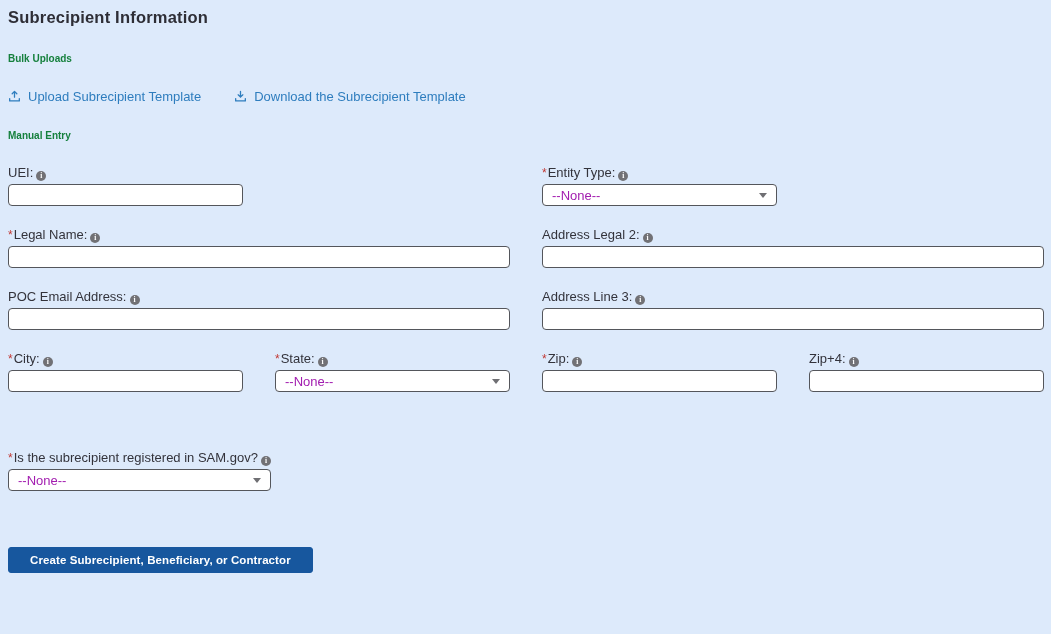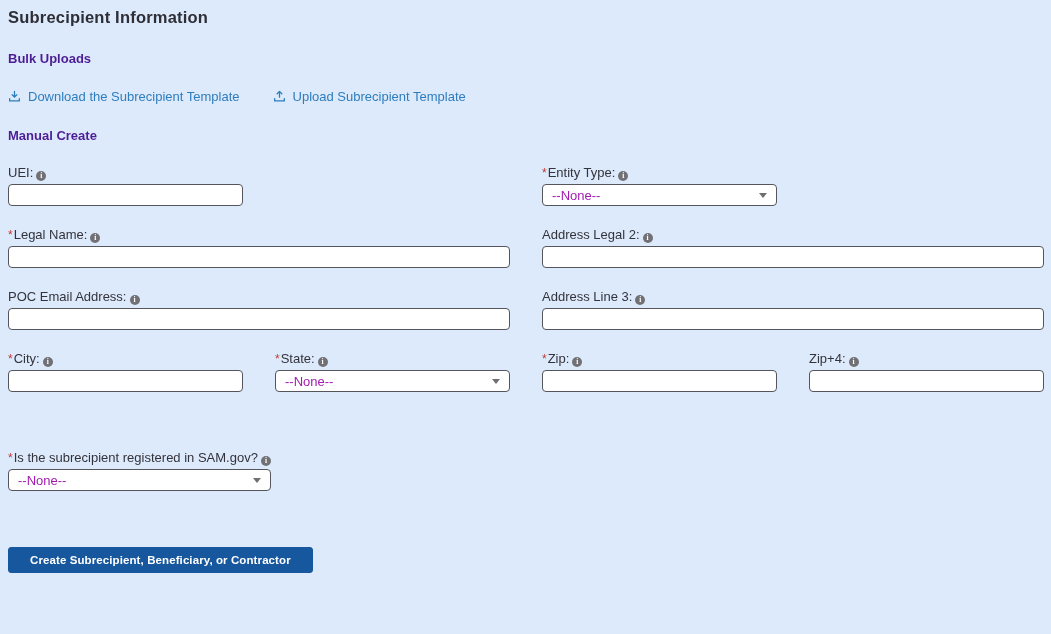--- a/index.html
+++ b/index.html
@@ -9,21 +9,21 @@
     font-family: "Liberation Sans", sans-serif;
     overflow: hidden;
   }
   .container { padding: 8px 6px 0 8px; width: 1051px; }
 
   .page-title {
     font-size: 16.5px; font-weight: 700; color: #2e2e36;
     letter-spacing: 0.2px; line-height: 19px;
   }
   .section-heading {
-    font-size: 13px; font-weight: 700; color: #4c1d95;
+    font-size: 10px; font-weight: 700; color: #15803d;
     line-height: 15px;
   }
   .heading-bulk { margin-top: 24px; }
   .heading-manual { margin-top: 24px; }
 
   .links-row { margin-top: 23px; display: flex; align-items: center; }
   .tpl-link {
     display: inline-flex; align-items: center;
     color: #2e7dbe; font-size: 13px; line-height: 15px;
     text-decoration: none; cursor: pointer;
@@ -98,38 +98,38 @@
 <div class="container">
 
   <div class="page-title">Subrecipient Information</div>
 
   <div class="section-heading heading-bulk">Bulk Uploads</div>
 
   <div class="links-row">
     <a class="tpl-link">
       <span class="link-icon">
         <svg width="13" height="13" viewBox="0 0 14 14">
+          <path d="M7 7.7V1.5M4.5 4L7 1.5L9.5 4" fill="none" stroke="#2e7dbe" stroke-width="1.4" stroke-linecap="round" stroke-linejoin="round"></path>
+          <path d="M1.8 9.2v2.6h10.4V9.2" fill="none" stroke="#2e7dbe" stroke-width="1.4" stroke-linecap="round" stroke-linejoin="round"></path>
+        </svg>
+      </span>
+      <span>Upload Subrecipient Template</span>
+    </a>
+    <a class="tpl-link">
+      <span class="link-icon">
+        <svg width="13" height="13" viewBox="0 0 14 14">
           <path d="M7 1.5v6.2M4.5 5.2L7 7.7l2.5-2.5" fill="none" stroke="#2e7dbe" stroke-width="1.4" stroke-linecap="round" stroke-linejoin="round"></path>
           <path d="M1.8 9.2v2.6h10.4V9.2" fill="none" stroke="#2e7dbe" stroke-width="1.4" stroke-linecap="round" stroke-linejoin="round"></path>
         </svg>
       </span>
       <span>Download the Subrecipient Template</span>
     </a>
-    <a class="tpl-link">
-      <span class="link-icon">
-        <svg width="13" height="13" viewBox="0 0 14 14">
-          <path d="M7 7.7V1.5M4.5 4L7 1.5L9.5 4" fill="none" stroke="#2e7dbe" stroke-width="1.4" stroke-linecap="round" stroke-linejoin="round"></path>
-          <path d="M1.8 9.2v2.6h10.4V9.2" fill="none" stroke="#2e7dbe" stroke-width="1.4" stroke-linecap="round" stroke-linejoin="round"></path>
-        </svg>
-      </span>
-      <span>Upload Subrecipient Template</span>
-    </a>
   </div>
 
-  <div class="section-heading heading-manual">Manual Create</div>
+  <div class="section-heading heading-manual">Manual Entry</div>
 
   <div class="form-area">
 
     
     <div class="form-row">
       <div class="field c1">
         <label class="field-label">
           <span>UEI:</span><span class="info">i</span>
         </label>
         <input class="text-input" value="" style="">

